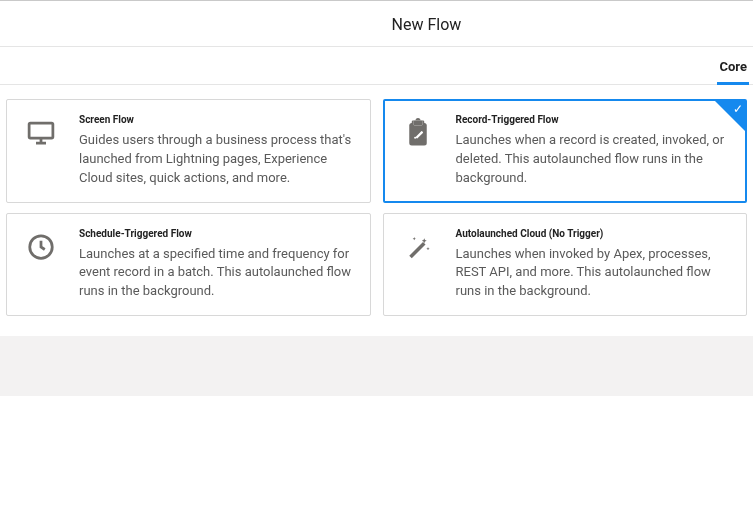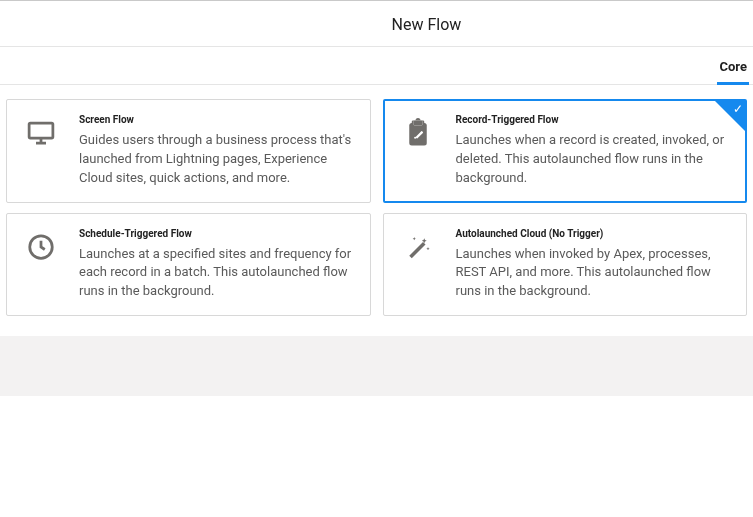--- a/index.html
+++ b/index.html
@@ -78,21 +78,21 @@
 
   <div class="card">
     <div class="card-icon">
       <svg viewBox="0 0 24 24" fill="none" stroke="currentColor" stroke-width="2.2">
         <circle cx="12" cy="12" r="9"></circle>
         <path d="M12 7v5l3 2"></path>
       </svg>
     </div>
     <div class="card-body">
       <div class="card-title">Schedule-Triggered Flow</div>
-      <div class="card-desc">Launches at a specified sites and frequency for each record in a batch. This autolaunched flow runs in the background.</div>
+      <div class="card-desc">Launches at a specified time and frequency for event record in a batch. This autolaunched flow runs in the background.</div>
     </div>
   </div>
 
 
   <div class="card">
     <div class="card-icon">
       <svg viewBox="0 0 24 24" fill="none" stroke="currentColor" stroke-width="2">
         <path d="M5 19L16 8l2 2L7 21z" fill="currentColor" stroke="none"></path>
         <path d="M17 5l.6 1.4L19 7l-1.4.6L17 9l-.6-1.4L15 7l1.4-.6z" fill="currentColor" stroke="none"></path>
         <path d="M20 12l.4.9.9.4-.9.4-.4.9-.4-.9-.9-.4.9-.4z" fill="currentColor" stroke="none"></path>

